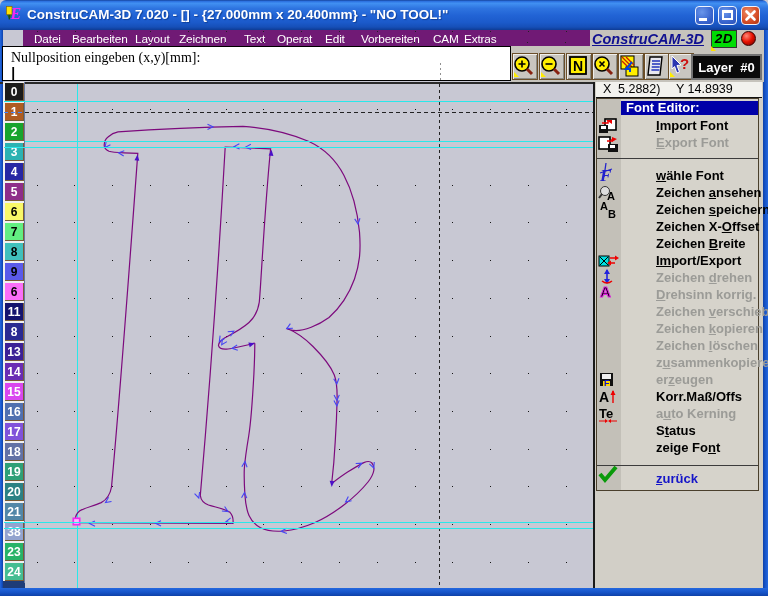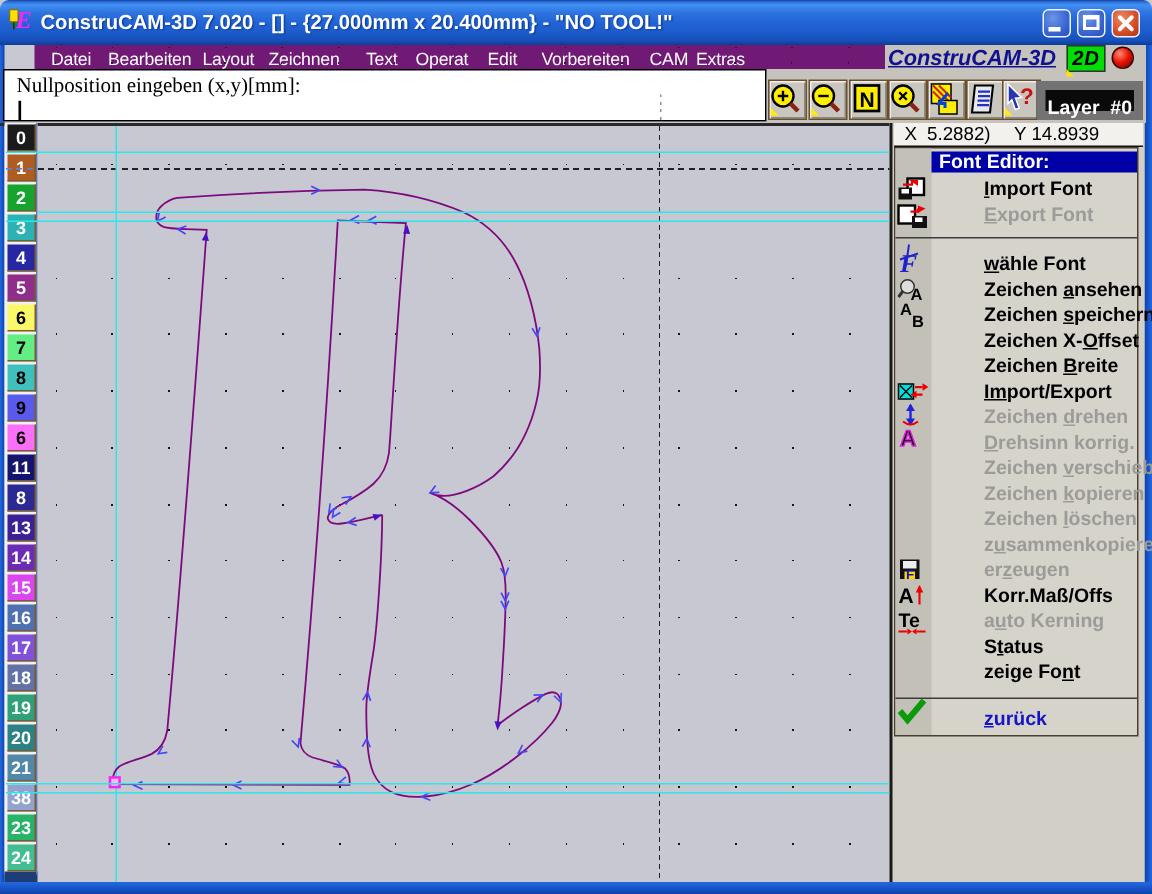--- a/index.html
+++ b/index.html
@@ -23,21 +23,21 @@
 #logo{left:592px;top:31px;color:#101090;font-weight:bold;font-style:italic;font-size:14.5px;text-decoration:underline;letter-spacing:0px;z-index:5;}
 #btn2d{left:711px;top:30px;width:26px;height:18px;background:#00dc04;border:1px solid #333;box-sizing:border-box;color:#000;font-weight:bold;font-style:italic;font-size:13.5px;text-align:center;line-height:16px;z-index:5;letter-spacing:0.5px;}
 #redball{left:741px;top:31px;width:15px;height:15px;border-radius:50%;background:radial-gradient(circle at 35% 30%,#ff8878,#e81200 48%,#6e0400 96%);border:1px solid #3a0000;box-sizing:border-box;z-index:5;}
 
 #inputbox{left:2px;top:46px;width:509px;height:35px;background:#fff;border:1px solid #000;box-sizing:border-box;font-family:"Liberation Mono",monospace;font-size:14px;color:#000;z-index:4;}
 #inputbox .l1{position:absolute;left:8px;top:3px;font-family:Liberation Serif, serif;}
 #inputbox .l2{position:absolute;left:6px;top:19px;font-weight:bold;}
 #topline{left:0px;top:82px;width:593px;height:2px;background:#2a2a2a;}
 
 .tb{top:53px;width:26px;height:27px;background:#c9c6c0;border:1px solid #6b4f2a;box-shadow:inset 1px 1px 0 #efeeea,inset -1px -1px 0 #8a8a84;box-sizing:border-box;}
-#layerbox{left:691px;top:54px;width:71px;height:26px;background:#0a0a0a;border:6px solid #737373;box-sizing:border-box;color:#fff;font-weight:bold;font-size:13px;line-height:24px;text-align:center;z-index:4;}
+#layerbox{left:691px;top:54px;width:71px;height:26px;background:#0a0a0a;border:2px solid #737373;box-sizing:border-box;color:#fff;font-weight:bold;font-size:13px;line-height:24px;text-align:center;z-index:4;}
 
 .pal{left:5px;width:19px;height:18px;font-weight:bold;font-size:12px;text-align:center;line-height:18px;border-right:1px solid #7b5b33;border-bottom:1px solid #7b5b33;box-sizing:border-box;z-index:3;}
 #palbg{left:3px;top:82px;width:22px;height:501px;background:#f0f0f0;}
 #palend{left:3px;top:581px;width:22px;height:7px;background:#1e3c78;}
 
 #rpanel{left:593px;top:82px;width:168px;height:506px;background:#d2cfc7;border-left:2px solid #1a1a1a;box-sizing:content-box;}
 #coords{left:596px;top:82px;width:166px;height:15px;background:#f2f1ed;border-bottom:1px solid #111;color:#000;font-size:12.5px;z-index:4;}
 #menubox{left:596px;top:98px;width:163px;height:393px;border:1px solid #4a3f2c;background:#d6d3cb;box-sizing:border-box;z-index:3;}
 #iconcol{position:absolute;left:0;top:0;width:24px;height:391px;background:#c3c0b8;}
 #fonthdr{position:absolute;left:24px;top:2px;width:137px;height:14px;background:#0000a8;color:#fff;font-weight:bold;font-size:13px;line-height:14px;padding-left:5px;box-sizing:border-box;}

